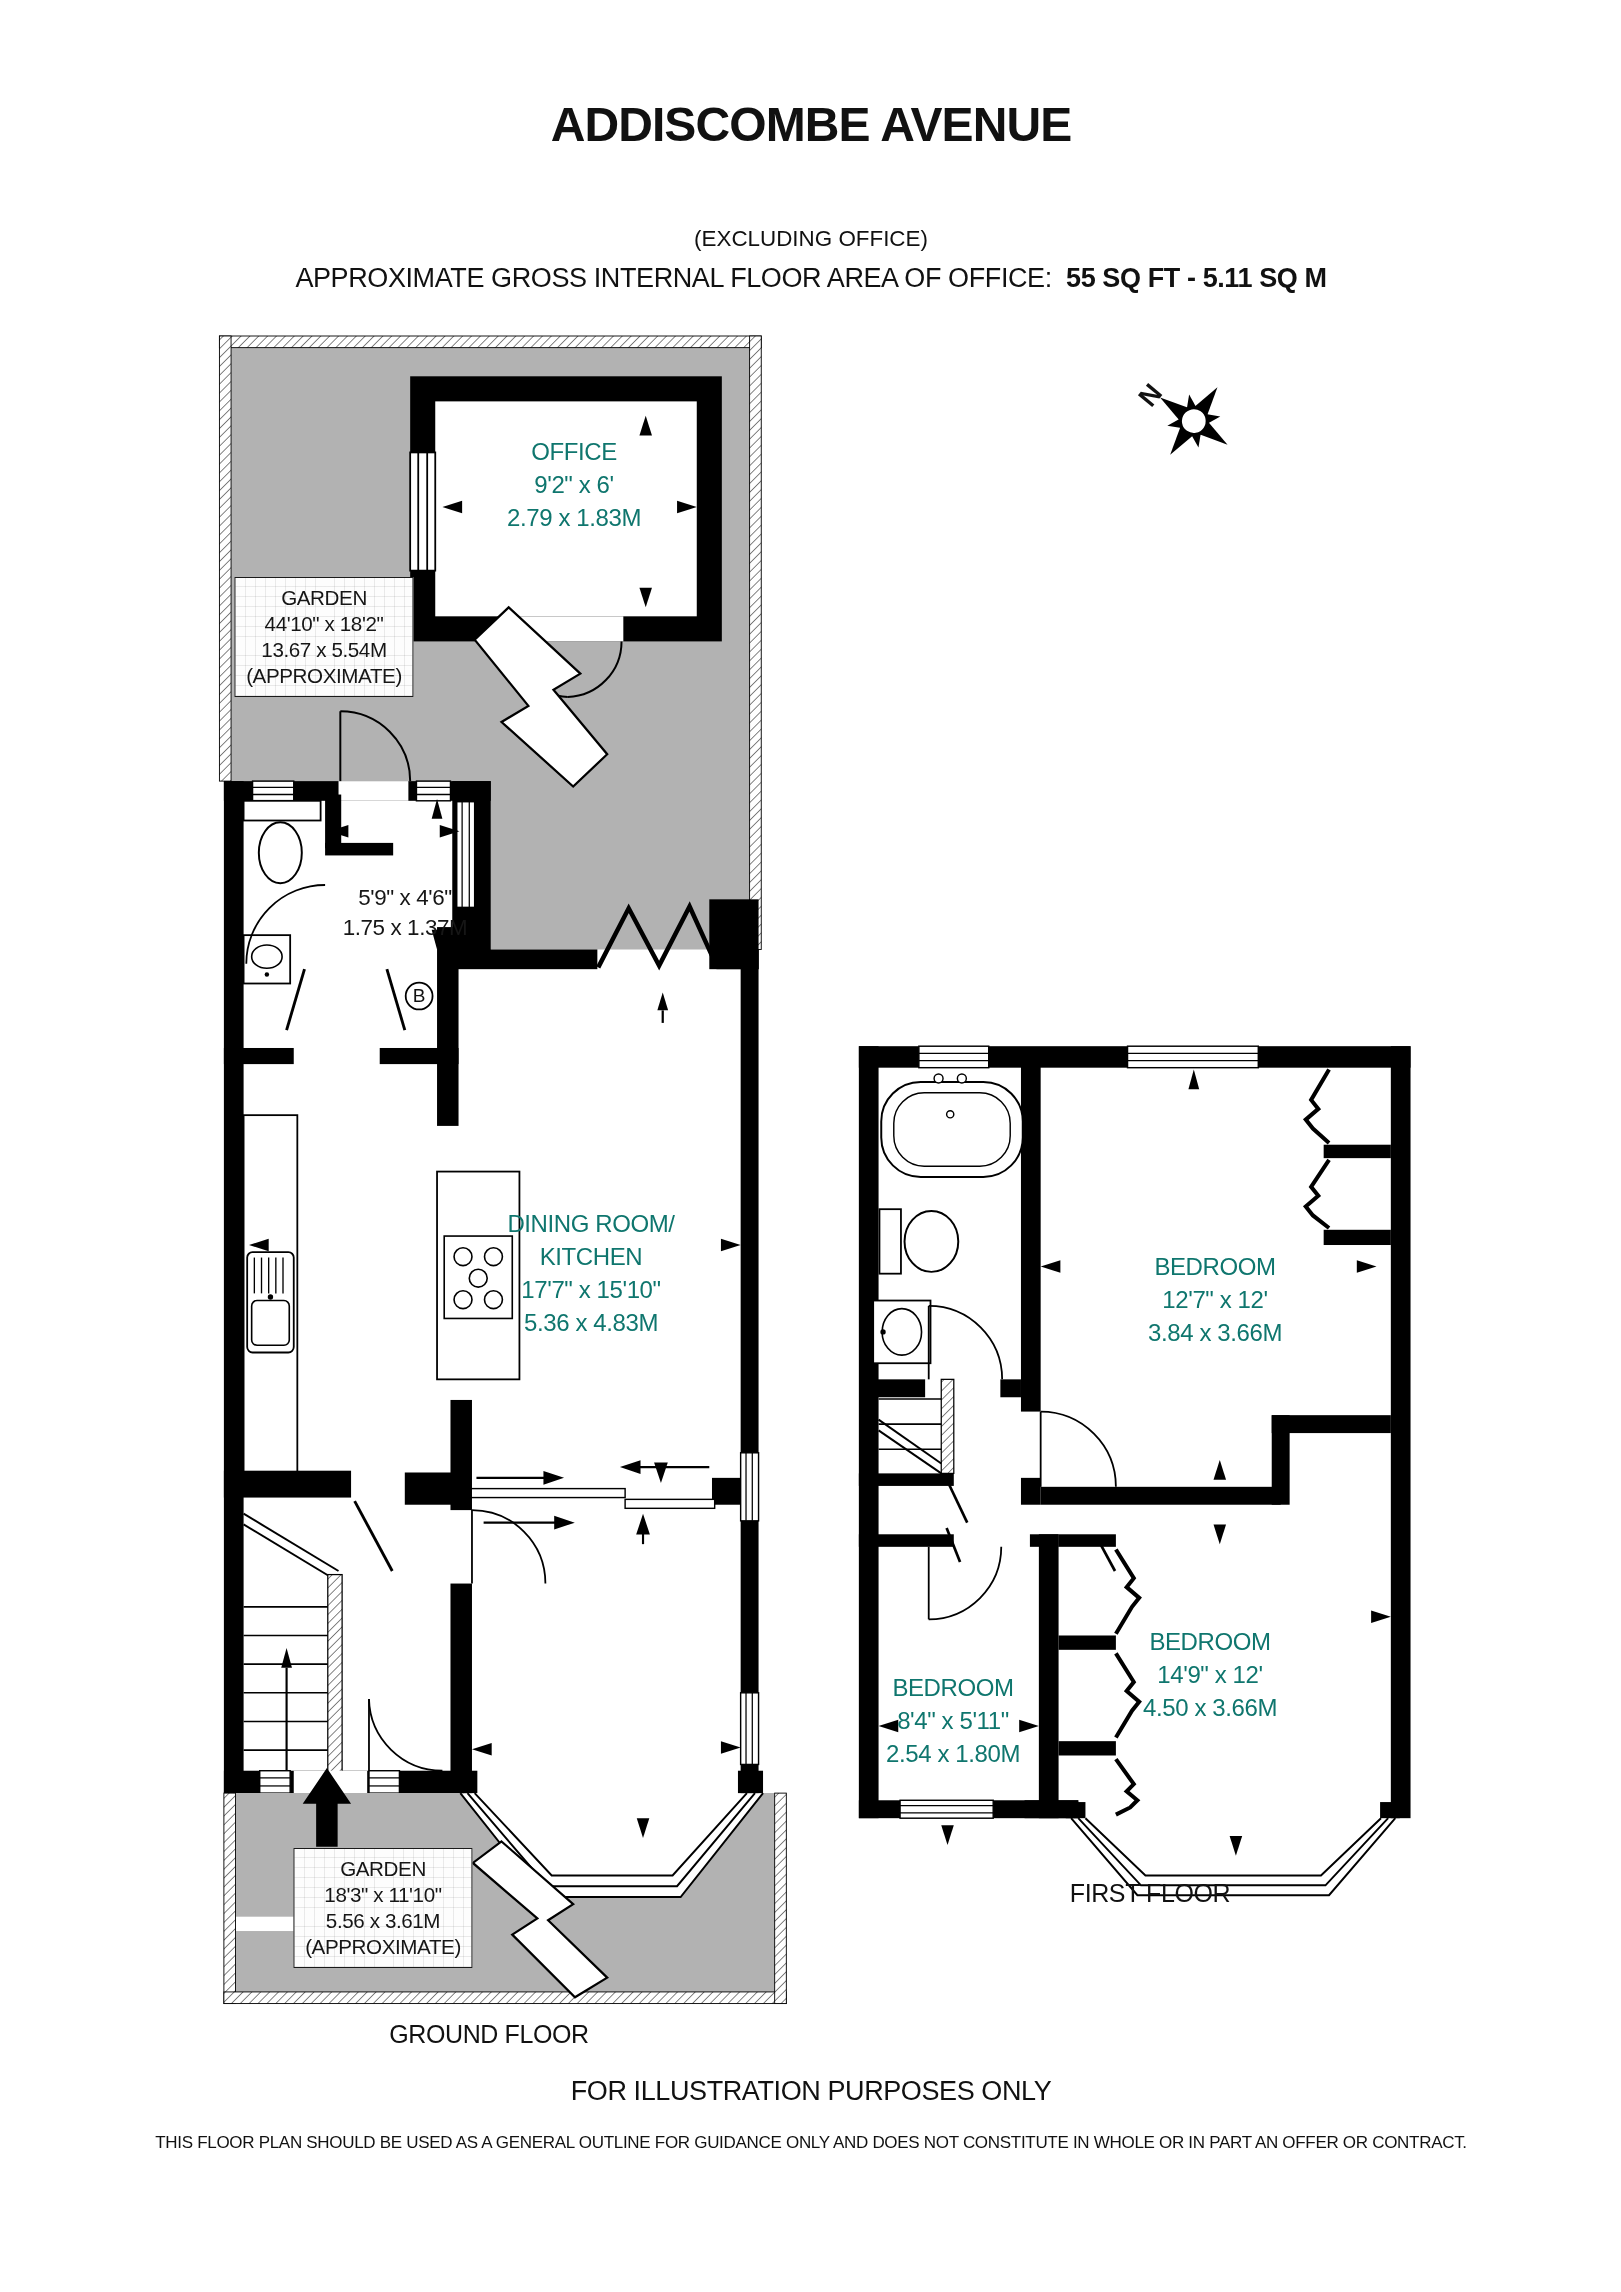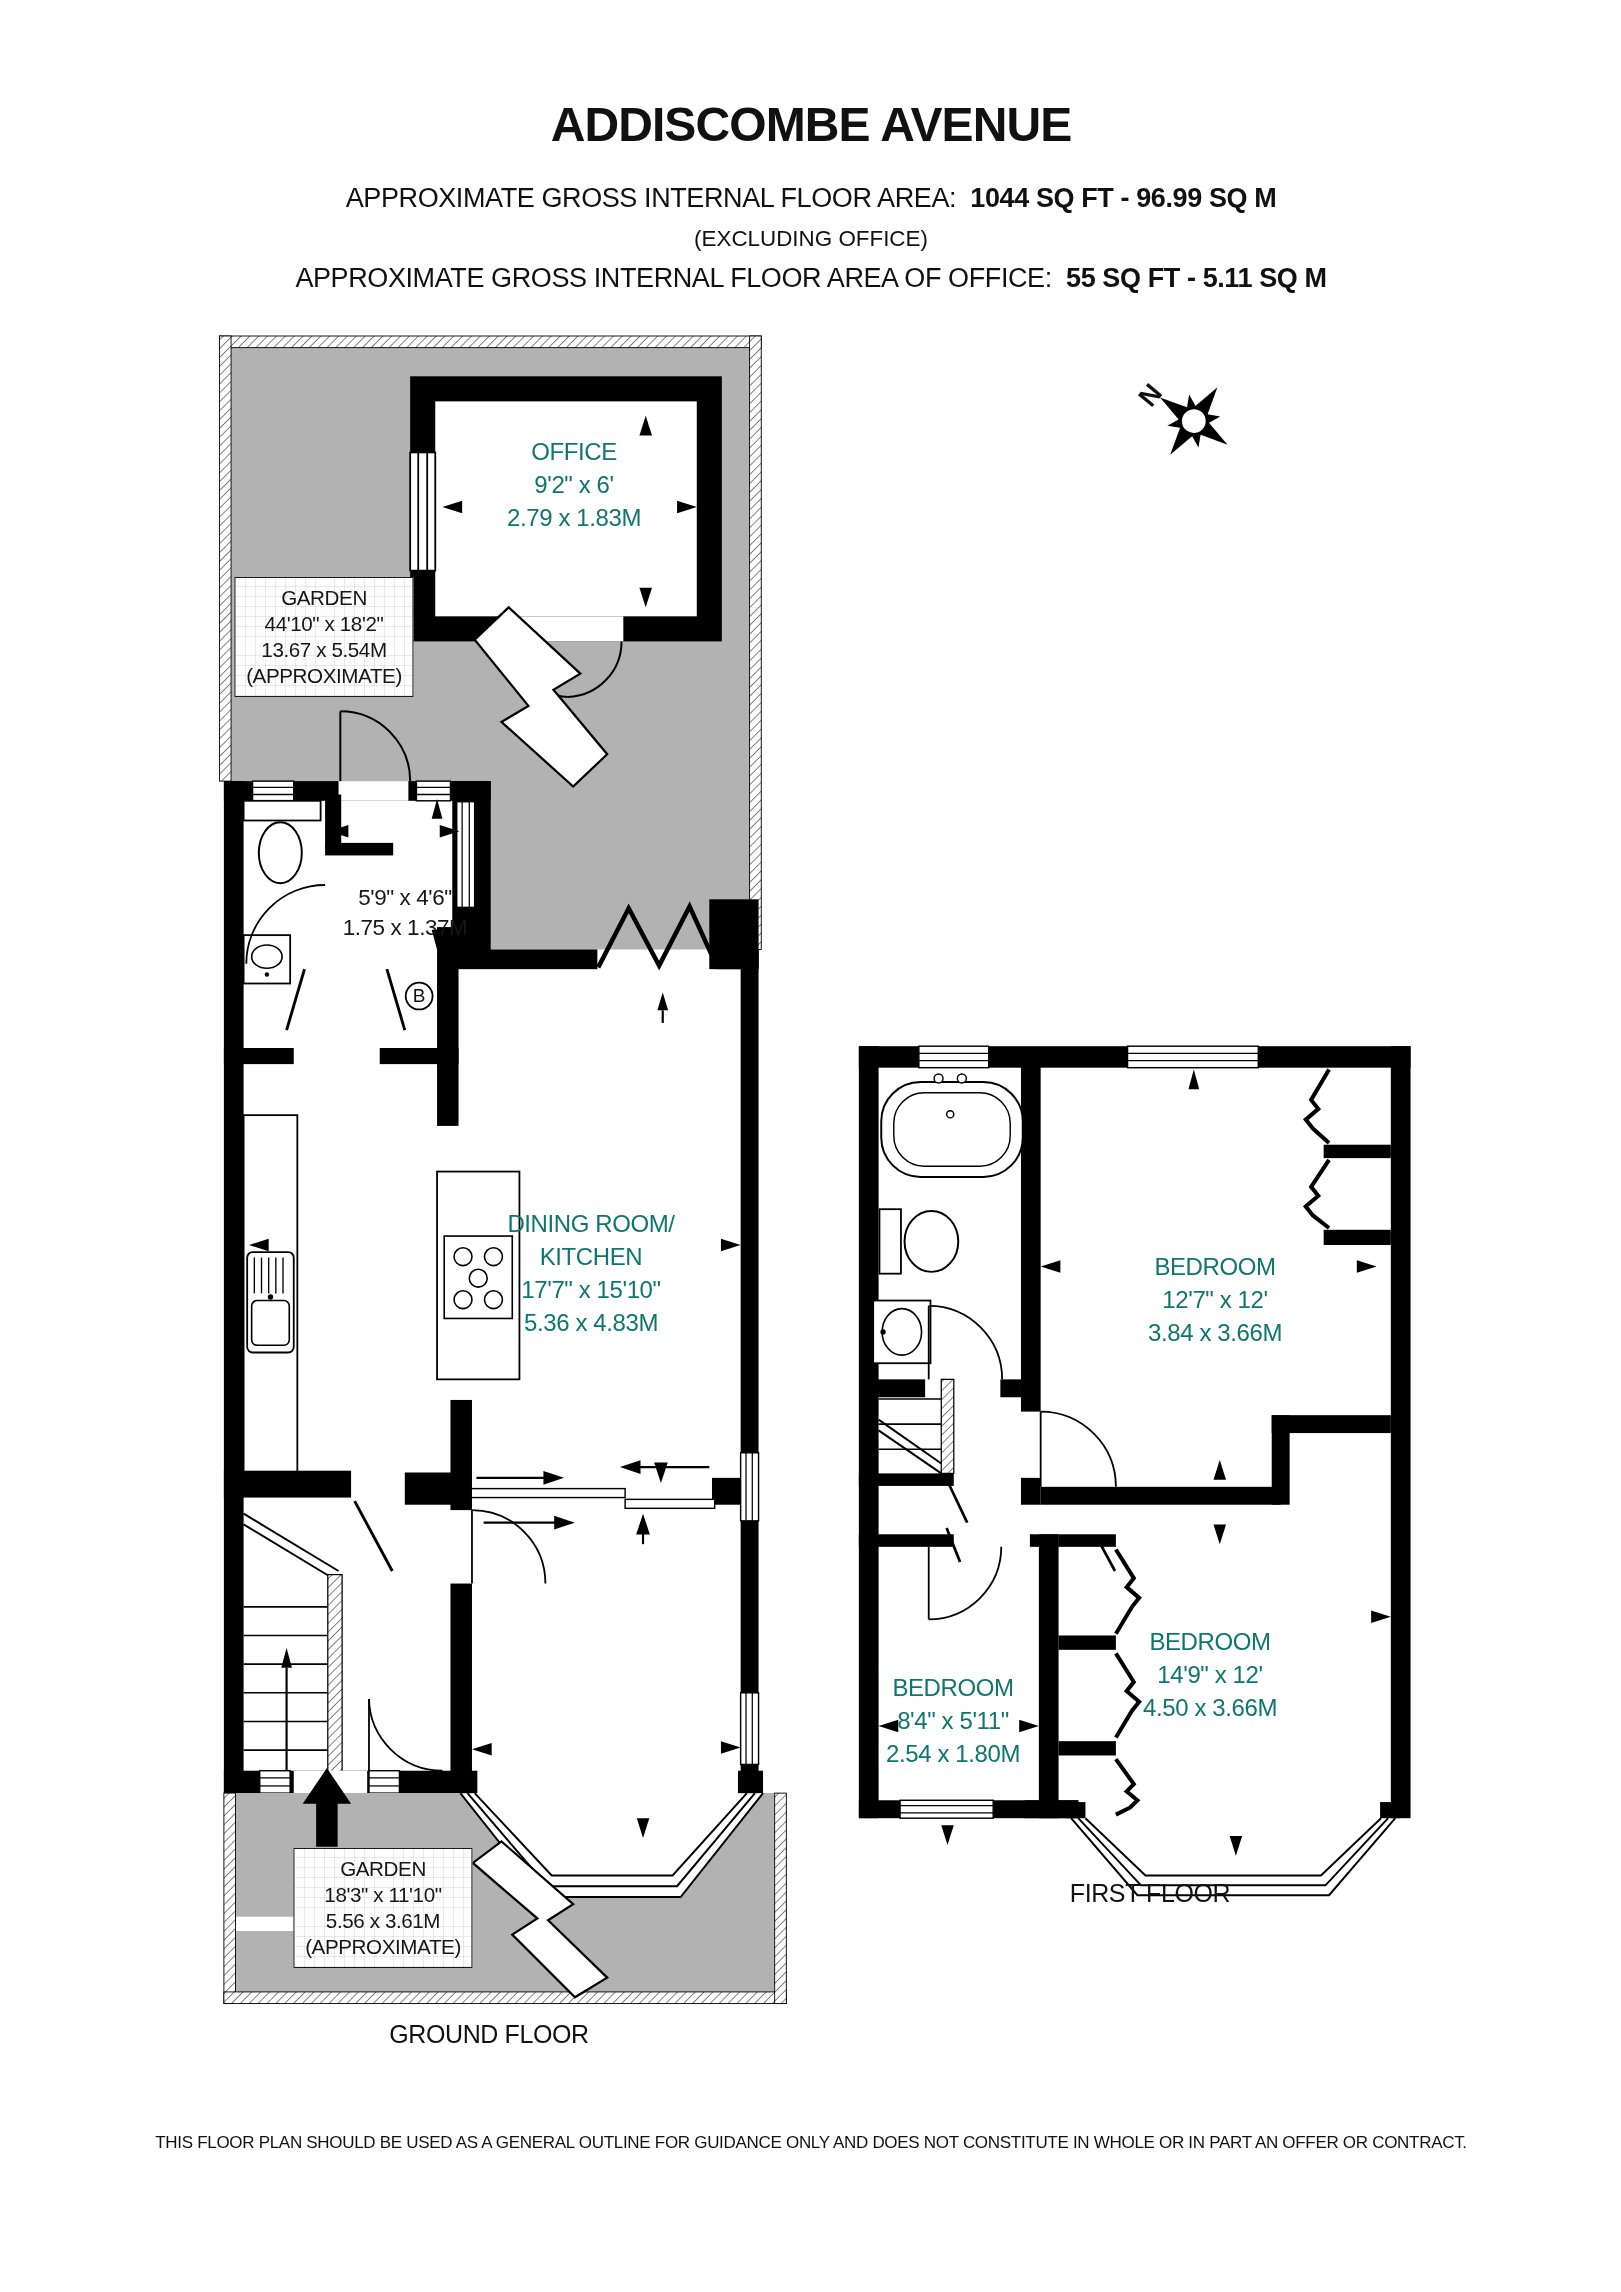--- a/index.html
+++ b/index.html
@@ -399,23 +399,20 @@
           <polygon points="30,0 10,7 10,-7"></polygon>
           <polygon points="0,30 7,10 -7,10"></polygon>
           <polygon points="-30,0 -10,7 -10,-7"></polygon>
         </g>
       </g>
       <circle r="15" fill="#fff" stroke="#000" stroke-width="3.5"></circle>
     </g>
   </svg>
 
   <div class="abs title" style="left:811px; top:97px;">ADDISCOMBE AVENUE</div>
-  <div class="abs arealine" style="left:811px; top:183px;">
-    <span>APPROXIMATE GROSS INTERNAL FLOOR AREA:</span>&nbsp;&nbsp;<b>1044 SQ FT - 96.99 SQ M</b>
-  </div>
   <div class="abs areanote" style="left:811px; top:226px;">(EXCLUDING OFFICE)</div>
   <div class="abs arealine" style="left:811px; top:263px;">
     <span>APPROXIMATE GROSS INTERNAL FLOOR AREA OF OFFICE:</span>&nbsp;&nbsp;<b>55 SQ FT - 5.11 SQ M</b>
   </div>
 
   <div class="abs compass-n" style="left:1141px; top:380px;">N</div>
 
   <div class="abs room-label" style="left:574px; top:435px;">
     <div>OFFICE</div>
     <div>9'2" x 6'</div>
@@ -456,16 +453,17 @@
     <div>8'4" x 5'11"</div>
     <div>2.54 x 1.80M</div>
   </div>
   <div class="abs room-label" style="left:1210px; top:1625px;">
     <div>BEDROOM</div>
     <div>14'9" x 12'</div>
     <div>4.50 x 3.66M</div>
   </div>
   <div class="abs floor-label" style="left:1150px; top:1879px;">FIRST FLOOR</div>
 
+  <div class="abs footer-big" style="left:811px; top:2076px;">FOR ILLUSTRATION PURPOSES ONLY</div>
   <div class="abs footer-small" style="left:811px; top:2133px;">THIS FLOOR PLAN SHOULD BE USED AS A GENERAL OUTLINE FOR GUIDANCE ONLY AND DOES NOT CONSTITUTE IN WHOLE OR IN PART AN OFFER OR CONTRACT.</div>
 
 </div>
 
 
 </body></html>

